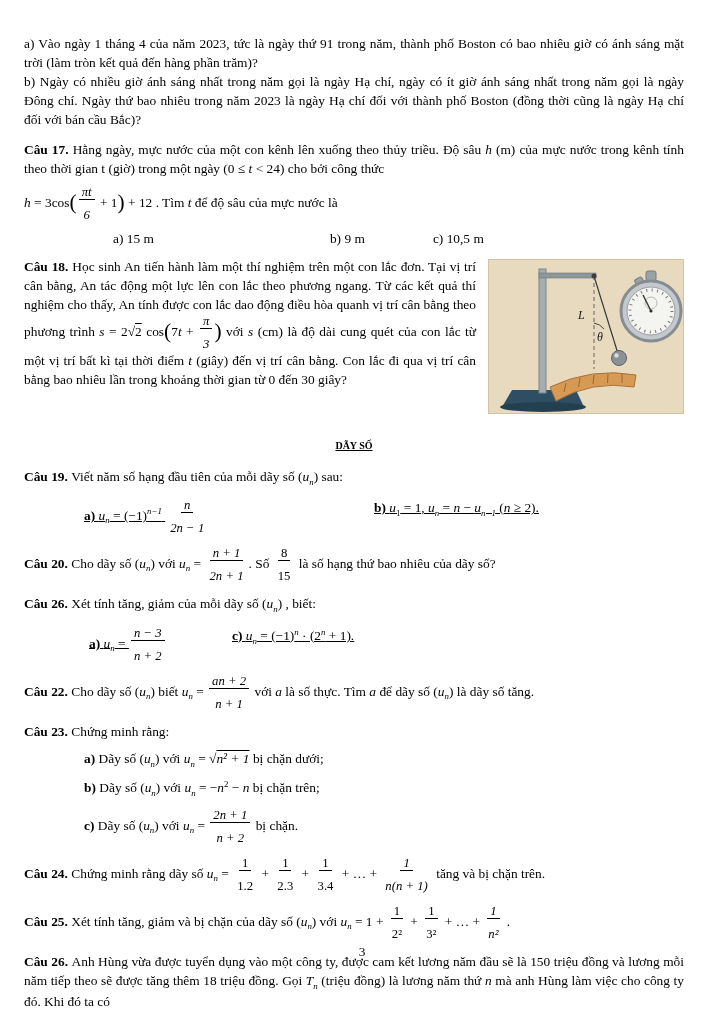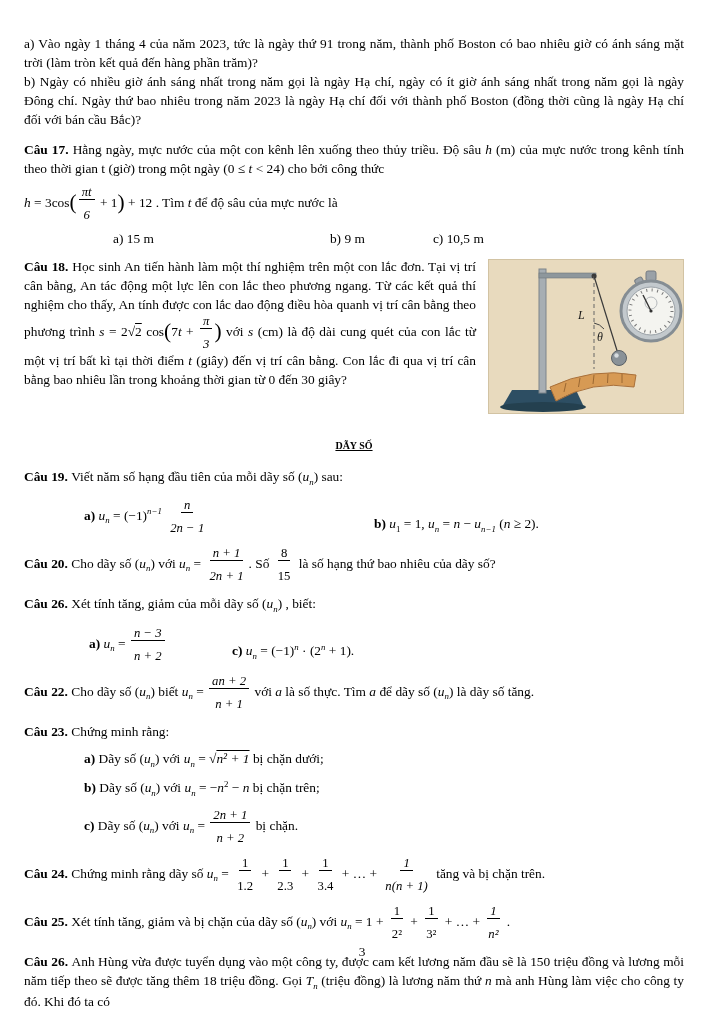--- a/index.html
+++ b/index.html
@@ -27,21 +27,21 @@
   .bigp { font-size: 1.6em; vertical-align: -0.12em; line-height: 0; font-weight: 400; }
   .formula-line { margin: 7px 0 2px 0; }
   .opts { display: flex; margin: 9px 0 10px 0; }
   .opts span:nth-child(1) { margin-left: 89px; }
   .opts span:nth-child(2) { margin-left: 176px; }
   .opts span:nth-child(3) { margin-left: 68px; }
   .q18 { margin-top: 7px; overflow: hidden; }
   .q18img { float: right; width: 196px; height: 155px; margin: 2px 0 6px 12px; }
   .heading { text-align: center; font-weight: bold; text-decoration: underline; font-size: 10px; margin: 20px 0 16px 0; }
   .q { margin-top: 11px; }
-  .row { display: flex; align-items: flex-end; margin: 10px 0 4px 0; }
+  .row { display: flex; align-items: flex-start; margin: 10px 0 4px 0; text-decoration: underline; }
   .row19 .c1 { margin-left: 60px; width: 290px; }
   .row21 .c1 { margin-left: 65px; width: 143px; }
   .row21 .c2 { width: 137px; }
   .indent { margin-left: 60px; margin-top: 8px; text-align: left; }
   .pageno { position: absolute; left: 0; right: 0; top: 944px; text-align: center; }
   .svgl { font: italic 12px "Liberation Serif", serif; fill: #1a1a1a; }
 </style>
 </head>
 <body>
 

